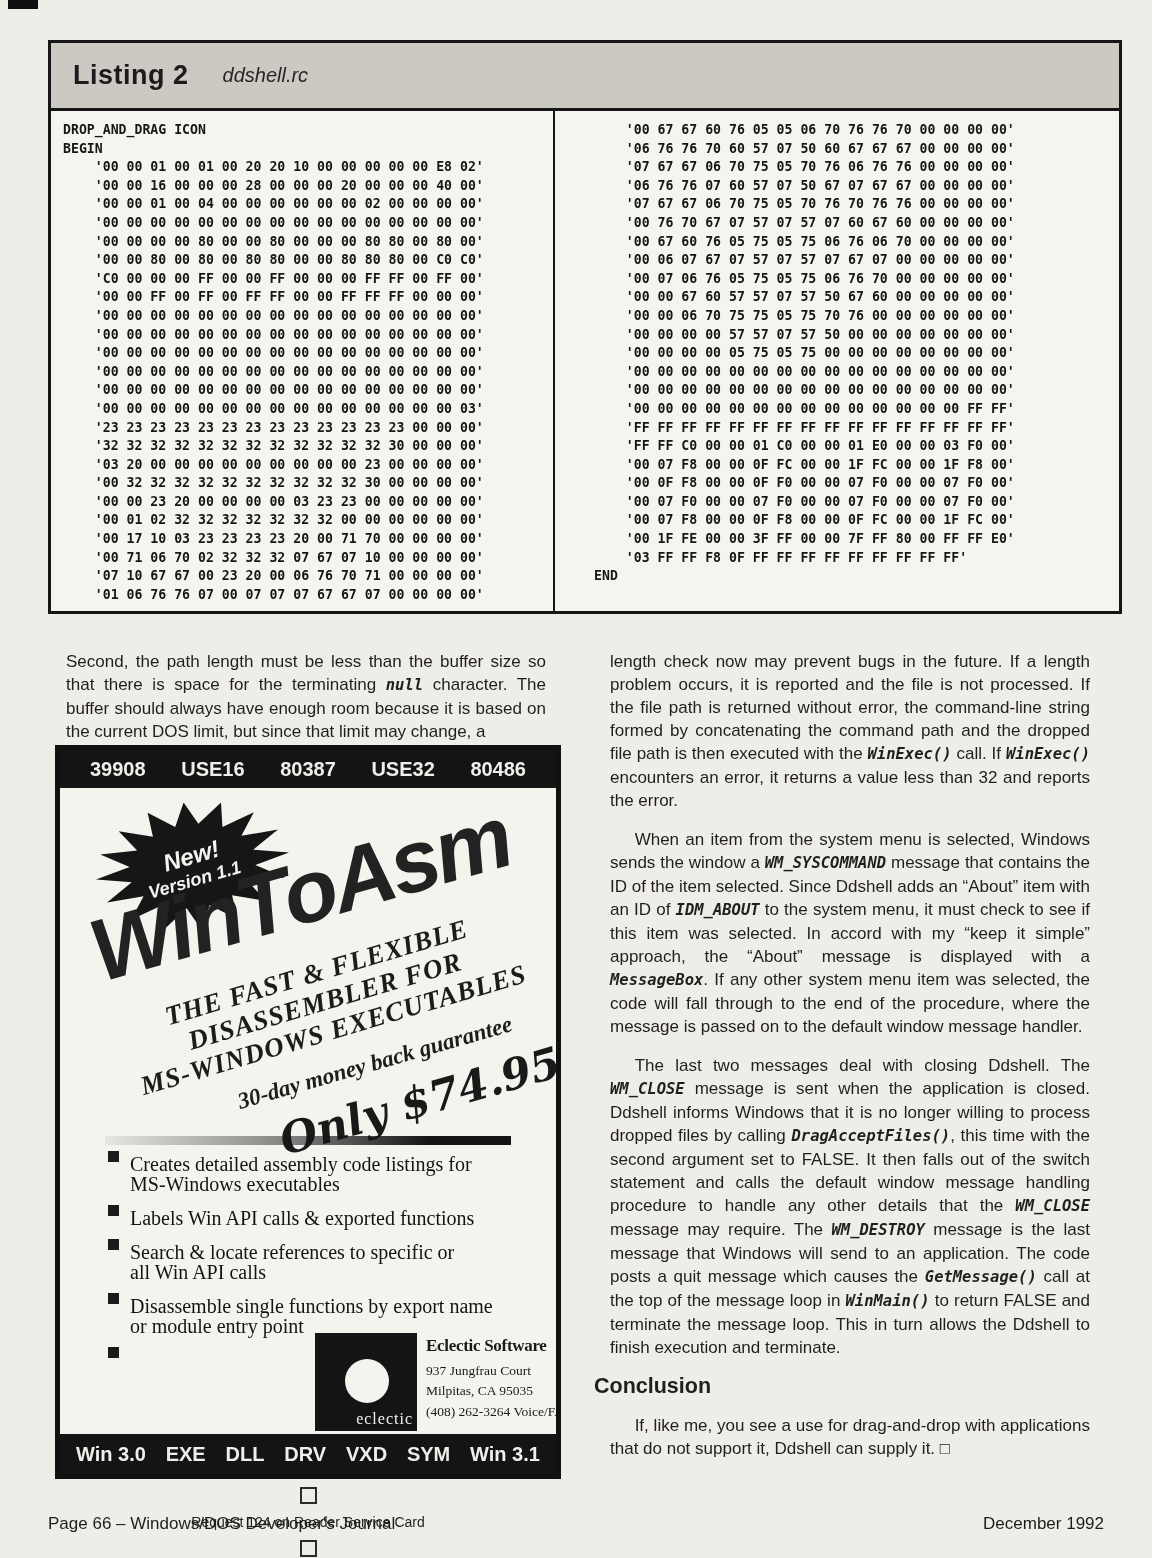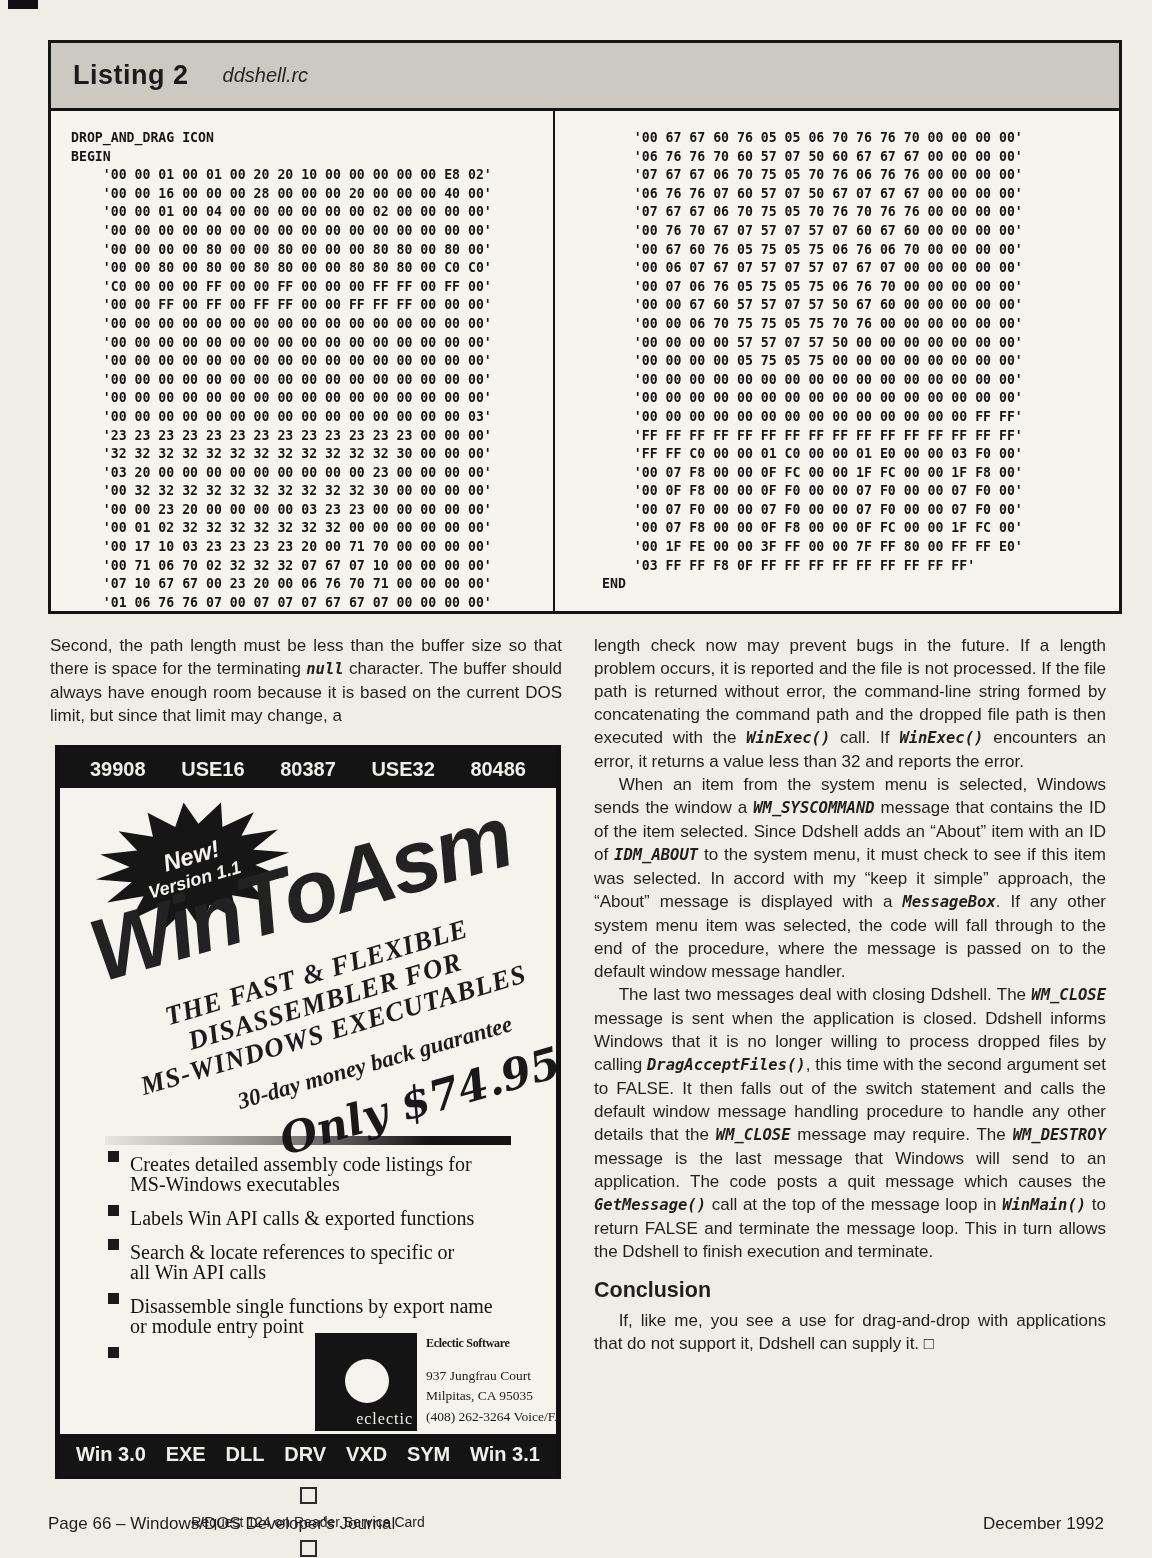--- a/index.html
+++ b/index.html
@@ -20,33 +20,33 @@
     background-color:#ccc9c2;
     background-image: radial-gradient(#a5a19a 22%, transparent 24%), radial-gradient(#bab6af 22%, transparent 24%);
     background-size:4px 4px, 4px 4px; background-position:0 0, 2px 2px;
     border-bottom:3px solid #151515;
     display:flex; align-items:center; gap:34px; padding:0 22px;
   }
   .listing-title { font-weight:800; font-size:27px; letter-spacing:0.5px; color:#1b1b1b; }
   .listing-filename { font-style:italic; font-size:20px; color:#262626; }
   .listing-body { position:relative; height:500px; }
   pre.code {
-    margin:8px; position:absolute; top:10px;
+    margin:0; position:absolute; top:10px;
     font-family:"DejaVu Sans Mono", monospace;
     font-weight:700; font-size:13.2px; line-height:18.6px; color:#161616;
   }
   #code-left { left:12px; }
   #code-right { left:543px; }
   .col-divider { position:absolute; left:502px; top:0; bottom:0; width:2px; background:#151515; }
 
   
   .article-col { position:absolute; top:634px; width:512px; font-size:17px; line-height:23px; text-align:justify; color:#201f1d; }
   #left-col  { left:50px; }
   #right-col { left:594px; }
-  .para { margin:0; }
+  .para { margin:16px; }
   .para.ind { text-indent:1.45em; }
   .icode { font-family:"DejaVu Sans Mono", monospace; font-style:italic; font-weight:700; font-size:15.5px; }
   .concl-head { font-size:21.5px; font-weight:700; margin:16px 0 7px 0; text-align:left; }
 
   
   .ad-panel {
     position:absolute; left:55px; top:745px; width:506px; height:734px;
     border:5px solid #111; box-sizing:border-box; background:#f5f3ee;
   }
   .ad-bar {
@@ -102,21 +102,21 @@
   }
   .eclectic-logo .hole {
     position:absolute; left:30px; top:26px; width:44px; height:44px;
     background:#f5f3ee; border-radius:50%;
   }
   .eclectic-logo .lbl {
     position:absolute; left:0; right:4px; bottom:3px; text-align:right;
     color:#f2f0eb; font-family:"Liberation Serif", serif; font-size:16px; letter-spacing:1px;
   }
   .company { position:absolute; left:366px; top:548px; width:130px; font-family:"Liberation Serif", serif; color:#1a1a1a; }
-  .company .cname { font-weight:700; font-size:12px; letter-spacing:-0.3px; white-space:nowrap; margin-bottom:15px; }
+  .company .cname { font-weight:700; font-size:17px; letter-spacing:-0.3px; white-space:nowrap; margin-bottom:5px; }
   .company .addr  { font-size:13.5px; line-height:1.5; white-space:nowrap; }
 
   .reader-line {
     position:absolute; left:55px; top:1487px; width:506px;
     display:flex; align-items:center; justify-content:center; gap:10px;
     font-size:14px; color:#242424;flex-direction:column;
   }
   .rs-box { width:13px; height:13px; border:2px solid #2b2b2b; background:transparent; flex:none; }
 
   .footer-left  { position:absolute; left:48px;  top:1514px; font-size:17px; color:#1d1d1d; }

